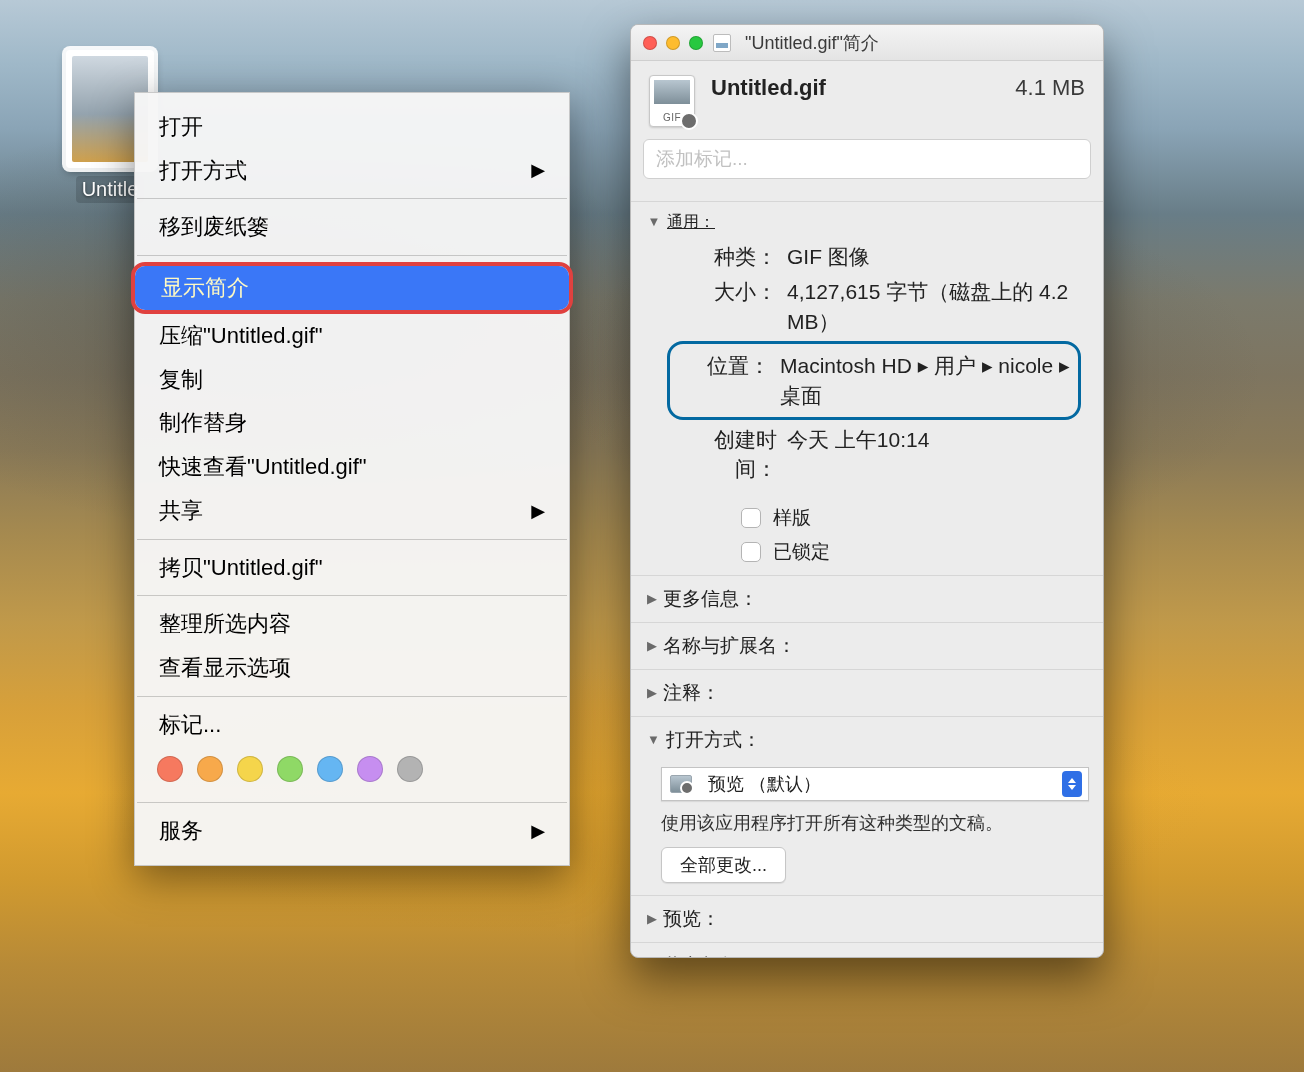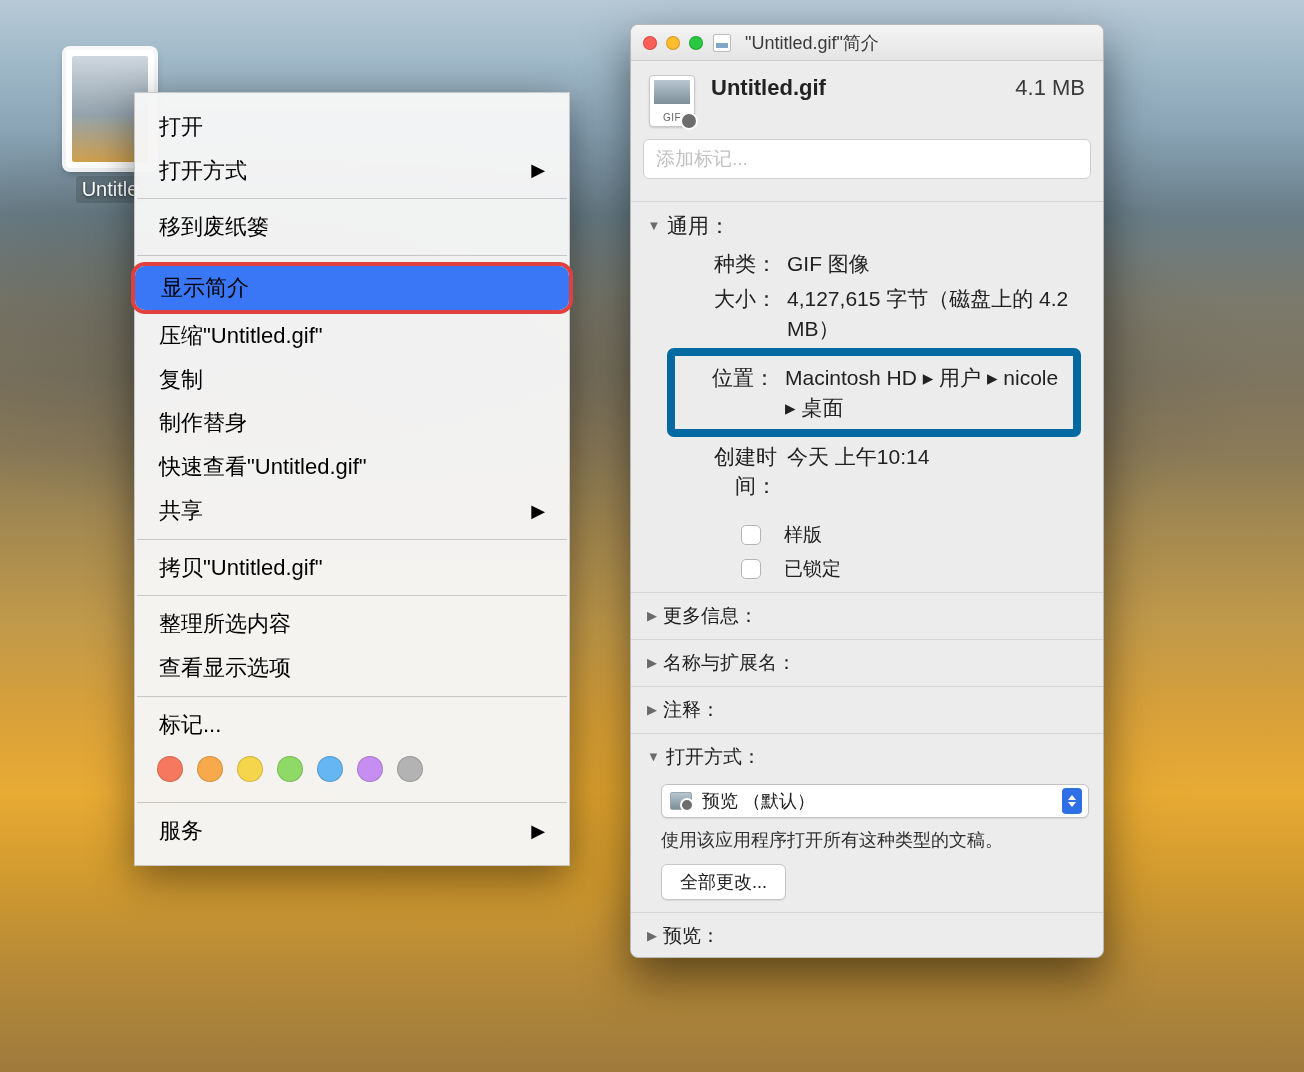--- a/index.html
+++ b/index.html
@@ -37,21 +37,21 @@
     background:rgba(246,246,246,0.97); border:1px solid rgba(0,0,0,0.18);
     border-radius:0; box-shadow:0 12px 40px rgba(0,0,0,0.45);
     padding:12px 0; font-size:22px; color:#000;
   }
   .context-menu .item { padding:7px 24px; display:flex; align-items:center; justify-content:space-between; cursor:default; line-height:1.35; }
   .context-menu .item .arrow { font-size:18px; color:#000; }
   .context-menu .sep { height:1px; background:rgba(0,0,0,0.18); margin:6px 2px; }
   .context-menu .highlighted-box {
     margin:0 -4px; border:4px solid #e0413f; border-radius:14px; overflow:hidden;
   }
-  .context-menu .highlighted { background:#3a77f7; color:#000000; padding:7px 26px; }
+  .context-menu .highlighted { background:#3a77f7; color:#fef9c3; padding:7px 26px; }
   .tag-row { padding:10px 22px 14px; display:flex; gap:14px; }
   .tag-dot { width:26px; height:26px; border-radius:50%; box-shadow:inset 0 0 0 1px rgba(0,0,0,0.15); }
   .tag-red{background:#f6795f;} .tag-orange{background:#f7a94b;} .tag-yellow{background:#f5d54b;}
   .tag-green{background:#8fd966;} .tag-blue{background:#65b6f2;} .tag-purple{background:#c68ef0;}
   .tag-gray{background:#b3b3b3;}
 
   
   .info-window {
     position:absolute; left:630px; top:24px; width:474px; height:934px;
     background:#ececec; border:1px solid #b9b9b9; border-radius:8px;
@@ -83,39 +83,39 @@
 
   .tags-field{
     margin:0 12px 12px; height:40px; background:#fff; border:1px solid #cfcfcf; border-radius:6px;
     padding:0 12px; display:flex; align-items:center; color:#c1c1c1; font-size:19px;
   }
 
   .section { padding:6px 16px; }
   .section-header{ display:flex; align-items:center; gap:6px; padding:6px 0; cursor:default; }
   .section-header .tri{ font-size:13px; color:#6a6a6a; width:14px; text-align:center;}
   .tri.open{ transform:translateY(-1px);}
-  .section-header .lbl{ font-size:21px; }
+  .section-header .lbl{ font-size:16px;text-decoration:underline; }
   .section hr{ border:none; border-top:1px solid #d6d6d6; margin:4px -16px;}
 
   .kv { display:flex; padding:3px 0 3px 30px; font-size:21px; line-height:1.4;}
   .kv .k{ width:110px; text-align:right; padding-right:10px;}
   .kv .v{ flex:1; }
   .loc-highlight{
-    border:8px solid #0369a1; border-radius:7px; margin:2px 6px 2px 20px; padding:4px 6px 4px 0;
+    border:3px solid #0369a1; border-radius:16px; margin:2px 6px 2px 20px; padding:4px 6px 4px 0;
   }
   .loc-highlight .kv{ padding-left:10px;}
   .loc-highlight .k{ width:100px;}
 
-  .chk-row{ display:flex; align-items:center; gap:23px; padding:4px 0 4px 94px; font-size:19px;}
+  .chk-row{ display:flex; align-items:center; gap:12px; padding:4px 0 4px 94px; font-size:19px;}
   .chk{ width:20px;height:20px;border:1px solid #b4b4b4;border-radius:5px;background:#fff;}
 
   .openwith-block{ padding:4px 14px 12px 30px; }
   .app-select{
-    display:flex; align-items:center; gap:10px; height:34px; background:#fff;
-    border:1px solid #c3c3c3; border-radius:6px; padding:0 6px 0 8px; font-size:18px;
+    display:flex; align-items:center; gap:16px; height:34px; background:#fff;
+    border:1px solid #c3c3c3; border-radius:0; padding:0 6px 0 8px; font-size:18px;
     box-shadow:0 1px 1px rgba(0,0,0,0.08);
   }
   .app-select .appicon{width:22px;height:18px;background:linear-gradient(#b8c6d0,#7e8f99);border:1px solid #9aa6af;border-radius:2px;position:relative;}
   .app-select .appicon::after{content:"";position:absolute;right:-3px;bottom:-3px;width:10px;height:10px;border-radius:50%;background:#6d6d6d;border:2px solid #fff;}
   .app-select .stepper{ margin-left:auto; width:20px;height:26px;background:#2f6fe6;border-radius:4px;display:flex;flex-direction:column;align-items:center;justify-content:center;gap:2px;}
   .app-select .stepper span{width:0;height:0;border-left:4px solid transparent;border-right:4px solid transparent;}
   .app-select .stepper .up{border-bottom:5px solid #fff;}
   .app-select .stepper .dn{border-top:5px solid #fff;}
   .hint{ font-size:18px; color:#303030; margin:10px 0 12px;}
   .change-all{

